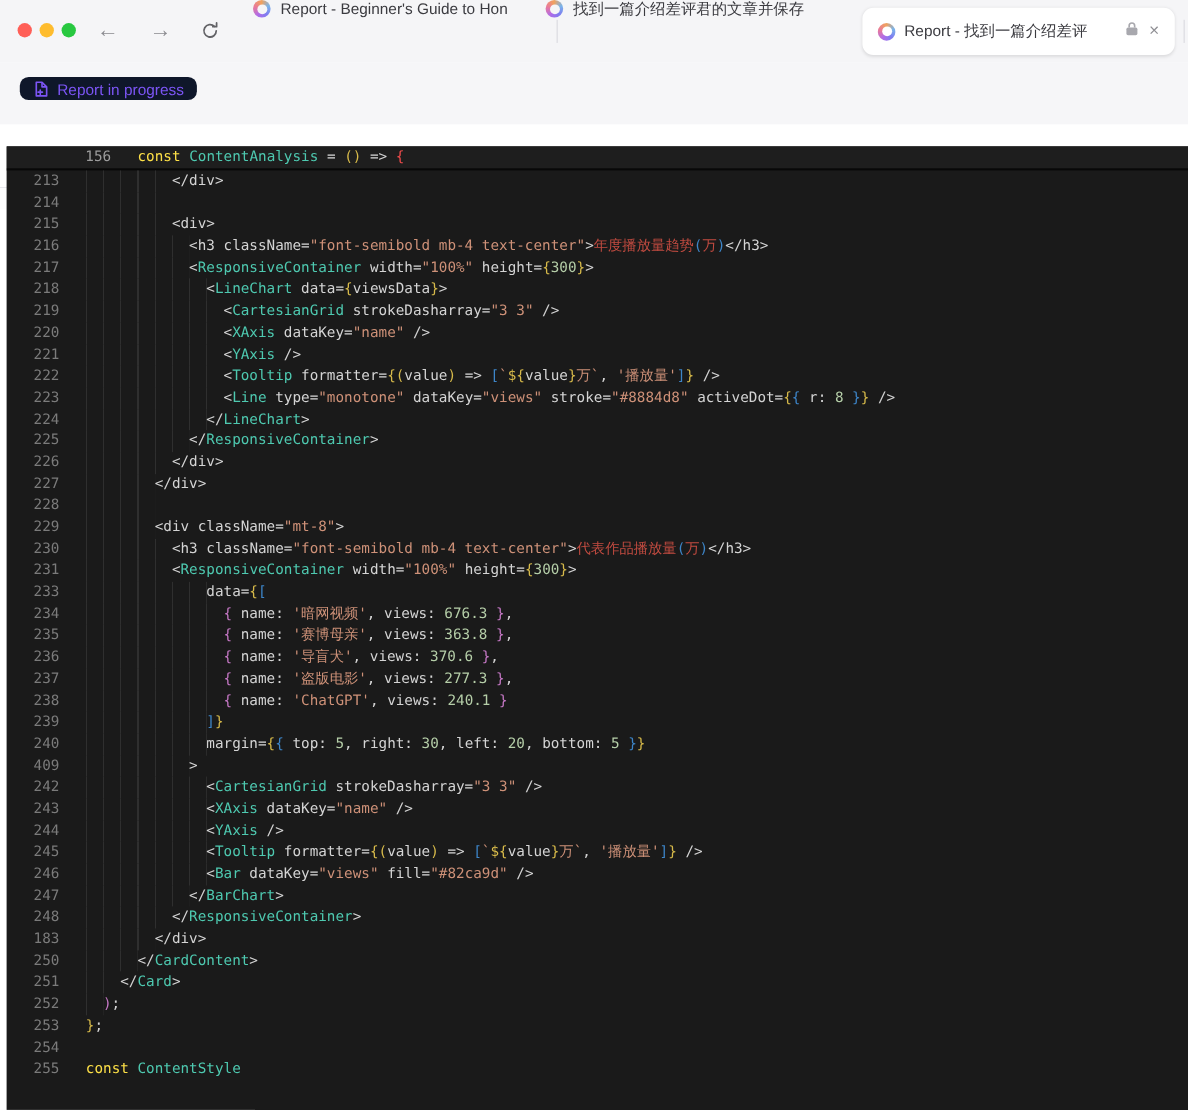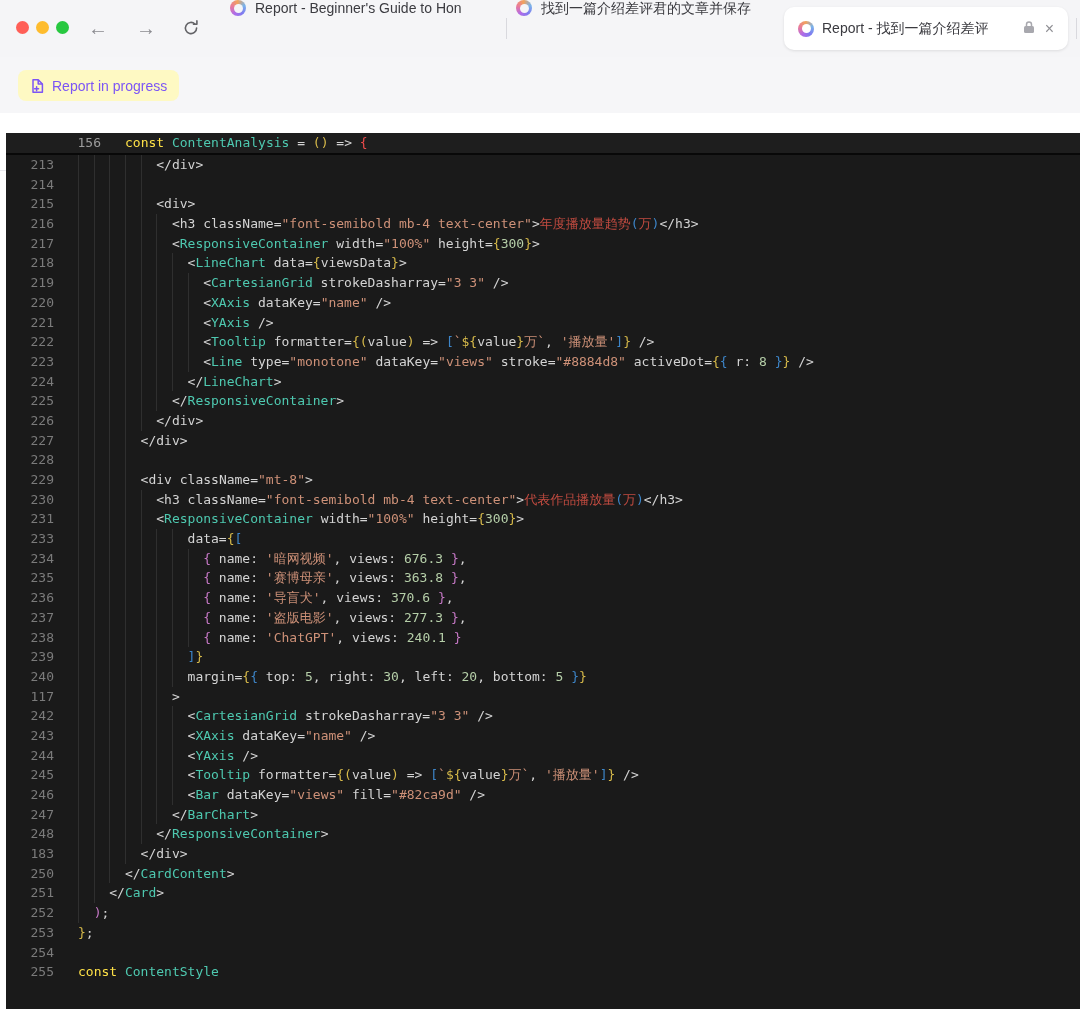--- a/index.html
+++ b/index.html
@@ -12,21 +12,21 @@
   .tl.red { left:16px; background:#ff5f57; }
   .tl.yellow { left:36px; background:#febc2e; }
   .tl.green { left:56px; background:#28c840; }
   .navglyph { position:absolute; top:15px; font-size:20px; color:#8a8a8f; line-height:26px; }
   .nav-back { left:88px; }
   .nav-fwd { left:136px; }
   .reload { position:absolute; left:182px; top:19px; }
 
   .tab { position:absolute; top:0; height:57px; display:flex; align-items:flex-start; }
   .tab-inactive1 { left:230px; width:268px; }
-  .tab-inactive2 { left:516px; width:258px; }
+  .tab-inactive2 { left:496px; width:258px; }
   .tab-title { font-size:14px; color:#3b3b40; margin-left:9px; white-space:nowrap; overflow:hidden; flex:1 1 auto; position:relative; }
   .fade-gray { position:absolute; right:0; top:0; bottom:0; width:26px;
                background:linear-gradient(to right, rgba(245,245,247,0), #f5f5f7); }
   .fade-white { position:absolute; right:0; top:0; bottom:0; width:22px;
                 background:linear-gradient(to right, rgba(255,255,255,0), #ffffff); }
   .tab-divider { position:absolute; top:18px; width:1px; height:21px; background:#d9d9de; }
 
   .tab-active { position:absolute; left:784px; top:7px; width:284px; height:43px; background:#ffffff;
                 border-radius:10px; box-shadow:0 1px 3px rgba(0,0,0,.10); display:flex; align-items:center;
                 padding:0 10px 0 14px; }
@@ -35,22 +35,22 @@
   .favicon { width:16px; height:16px; border-radius:50%; flex:0 0 16px; position:relative;
              background:conic-gradient(from 140deg, #7f7bf0, #b06ce8, #e8799c, #f2a25c, #7ab4ea, #7f7bf0); }
   .favicon::after { content:""; position:absolute; inset:3.5px; border-radius:50%; background:#f5f5f7; }
   .favicon.on-white::after { background:#ffffff; }
 
   .lock { flex:0 0 auto; margin:0 6px 0 4px; opacity:.85; }
   .tab-close { flex:0 0 auto; font-size:16px; color:#8f8f94; line-height:16px; padding:0 4px; cursor:default; }
 
   
   .badge-row { position:absolute; left:0; top:57px; width:1080px; height:56px; background:#f6f6f8; }
-  .badge { position:absolute; left:18px; top:13px; height:31px; display:inline-flex; align-items:center;
-           gap:7px; padding:0 12px; background:#fef9c3; border-radius:8px; }
+  .badge { position:absolute; left:18px; top:13px; height:21px; display:inline-flex; align-items:center;
+           gap:7px; padding:0 12px; background:#0f172a; border-radius:8px; }
   .badge-label { font-size:14px; color:#7c55f5; }
   .thin-line { position:absolute; left:0; top:113px; width:1080px; height:1px; background:#e8e8ec; }
   .gap-white { position:absolute; left:0; top:114px; width:1080px; height:19px; background:#fdfdfd; }
 
   
   .editor { position:absolute; left:6px; top:133px; right:0; bottom:0; background:#1a1a1a; overflow:hidden;
             font-family:"DejaVu Sans Mono", monospace; font-size:13px; }
   .sticky { height:22px; background:#1e1e1e; border-bottom:2px solid #080808; }
   .line { display:flex; height:19.7px; line-height:19.7px; white-space:pre; }
   .sticky .line { height:36px; line-height:20px;margin-left:47px; }
@@ -159,21 +159,21 @@
       <div class="line"><div class="ln">230</div><div class="lc"><span class="ind" style="width: 10ch;"></span><span class="tk-p">&lt;h3 className=</span><span class="tk-s">"font-semibold mb-4 text-center"</span><span class="tk-p">&gt;</span><span class="tk-r">代表作品播放量</span><span class="tk-b">(</span><span class="tk-r">万</span><span class="tk-b">)</span><span class="tk-p">&lt;/h3&gt;</span></div></div>
       <div class="line"><div class="ln">231</div><div class="lc"><span class="ind" style="width: 10ch;"></span><span class="tk-p">&lt;</span><span class="tk-t">ResponsiveContainer</span><span class="tk-p"> width=</span><span class="tk-s">"100%"</span><span class="tk-p"> height=</span><span class="tk-g">{</span><span class="tk-n">300</span><span class="tk-g">}</span><span class="tk-p">&gt;</span></div></div>
       <div class="line"><div class="ln">233</div><div class="lc"><span class="ind" style="width: 14ch;"></span><span class="tk-p">data=</span><span class="tk-g">{</span><span class="tk-b">[</span></div></div>
       <div class="line"><div class="ln">234</div><div class="lc"><span class="ind" style="width: 16ch;"></span><span class="tk-m">{</span><span class="tk-p"> name: </span><span class="tk-s">'暗网视频'</span><span class="tk-p">, views: </span><span class="tk-n">676.3</span><span class="tk-p"> </span><span class="tk-m">}</span><span class="tk-p">,</span></div></div>
       <div class="line"><div class="ln">235</div><div class="lc"><span class="ind" style="width: 16ch;"></span><span class="tk-m">{</span><span class="tk-p"> name: </span><span class="tk-s">'赛博母亲'</span><span class="tk-p">, views: </span><span class="tk-n">363.8</span><span class="tk-p"> </span><span class="tk-m">}</span><span class="tk-p">,</span></div></div>
       <div class="line"><div class="ln">236</div><div class="lc"><span class="ind" style="width: 16ch;"></span><span class="tk-m">{</span><span class="tk-p"> name: </span><span class="tk-s">'导盲犬'</span><span class="tk-p">, views: </span><span class="tk-n">370.6</span><span class="tk-p"> </span><span class="tk-m">}</span><span class="tk-p">,</span></div></div>
       <div class="line"><div class="ln">237</div><div class="lc"><span class="ind" style="width: 16ch;"></span><span class="tk-m">{</span><span class="tk-p"> name: </span><span class="tk-s">'盗版电影'</span><span class="tk-p">, views: </span><span class="tk-n">277.3</span><span class="tk-p"> </span><span class="tk-m">}</span><span class="tk-p">,</span></div></div>
       <div class="line"><div class="ln">238</div><div class="lc"><span class="ind" style="width: 16ch;"></span><span class="tk-m">{</span><span class="tk-p"> name: </span><span class="tk-s">'ChatGPT'</span><span class="tk-p">, views: </span><span class="tk-n">240.1</span><span class="tk-p"> </span><span class="tk-m">}</span></div></div>
       <div class="line"><div class="ln">239</div><div class="lc"><span class="ind" style="width: 14ch;"></span><span class="tk-b">]</span><span class="tk-g">}</span></div></div>
       <div class="line"><div class="ln">240</div><div class="lc"><span class="ind" style="width: 14ch;"></span><span class="tk-p">margin=</span><span class="tk-g">{</span><span class="tk-b">{</span><span class="tk-p"> top: </span><span class="tk-n">5</span><span class="tk-p">, right: </span><span class="tk-n">30</span><span class="tk-p">, left: </span><span class="tk-n">20</span><span class="tk-p">, bottom: </span><span class="tk-n">5</span><span class="tk-p"> </span><span class="tk-b">}</span><span class="tk-g">}</span></div></div>
-      <div class="line"><div class="ln">117</div><div class="lc"><span class="ind" style="width: 12ch;"></span><span class="tk-p">&gt;</span></div></div>
+      <div class="line"><div class="ln">409</div><div class="lc"><span class="ind" style="width: 12ch;"></span><span class="tk-p">&gt;</span></div></div>
       <div class="line"><div class="ln">242</div><div class="lc"><span class="ind" style="width: 14ch;"></span><span class="tk-p">&lt;</span><span class="tk-t">CartesianGrid</span><span class="tk-p"> strokeDasharray=</span><span class="tk-s">"3 3"</span><span class="tk-p"> /&gt;</span></div></div>
       <div class="line"><div class="ln">243</div><div class="lc"><span class="ind" style="width: 14ch;"></span><span class="tk-p">&lt;</span><span class="tk-t">XAxis</span><span class="tk-p"> dataKey=</span><span class="tk-s">"name"</span><span class="tk-p"> /&gt;</span></div></div>
       <div class="line"><div class="ln">244</div><div class="lc"><span class="ind" style="width: 14ch;"></span><span class="tk-p">&lt;</span><span class="tk-t">YAxis</span><span class="tk-p"> /&gt;</span></div></div>
       <div class="line"><div class="ln">245</div><div class="lc"><span class="ind" style="width: 14ch;"></span><span class="tk-p">&lt;</span><span class="tk-t">Tooltip</span><span class="tk-p"> formatter=</span><span class="tk-g">{(</span><span class="tk-p">value</span><span class="tk-g">)</span><span class="tk-p"> =&gt; </span><span class="tk-b">[</span><span class="tk-s">`</span><span class="tk-g">${</span><span class="tk-p">value</span><span class="tk-g">}</span><span class="tk-s">万`</span><span class="tk-p">, </span><span class="tk-s">'播放量'</span><span class="tk-b">]</span><span class="tk-g">}</span><span class="tk-p"> /&gt;</span></div></div>
       <div class="line"><div class="ln">246</div><div class="lc"><span class="ind" style="width: 14ch;"></span><span class="tk-p">&lt;</span><span class="tk-t">Bar</span><span class="tk-p"> dataKey=</span><span class="tk-s">"views"</span><span class="tk-p"> fill=</span><span class="tk-s">"#82ca9d"</span><span class="tk-p"> /&gt;</span></div></div>
       <div class="line"><div class="ln">247</div><div class="lc"><span class="ind" style="width: 12ch;"></span><span class="tk-p">&lt;/</span><span class="tk-t">BarChart</span><span class="tk-p">&gt;</span></div></div>
       <div class="line"><div class="ln">248</div><div class="lc"><span class="ind" style="width: 10ch;"></span><span class="tk-p">&lt;/</span><span class="tk-t">ResponsiveContainer</span><span class="tk-p">&gt;</span></div></div>
       <div class="line"><div class="ln">183</div><div class="lc"><span class="ind" style="width: 8ch;"></span><span class="tk-p">&lt;/div&gt;</span></div></div>
       <div class="line"><div class="ln">250</div><div class="lc"><span class="ind" style="width: 6ch;"></span><span class="tk-p">&lt;/</span><span class="tk-t">CardContent</span><span class="tk-p">&gt;</span></div></div>
       <div class="line"><div class="ln">251</div><div class="lc"><span class="ind" style="width: 4ch;"></span><span class="tk-p">&lt;/</span><span class="tk-t">Card</span><span class="tk-p">&gt;</span></div></div>

